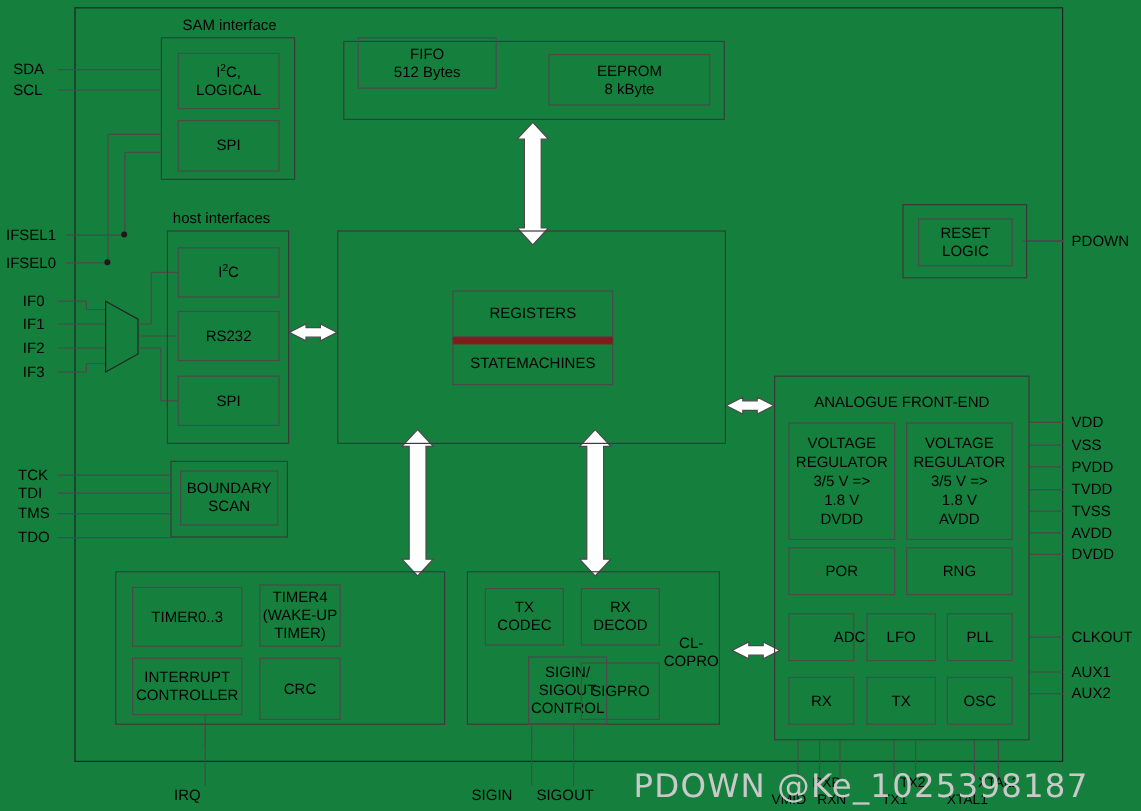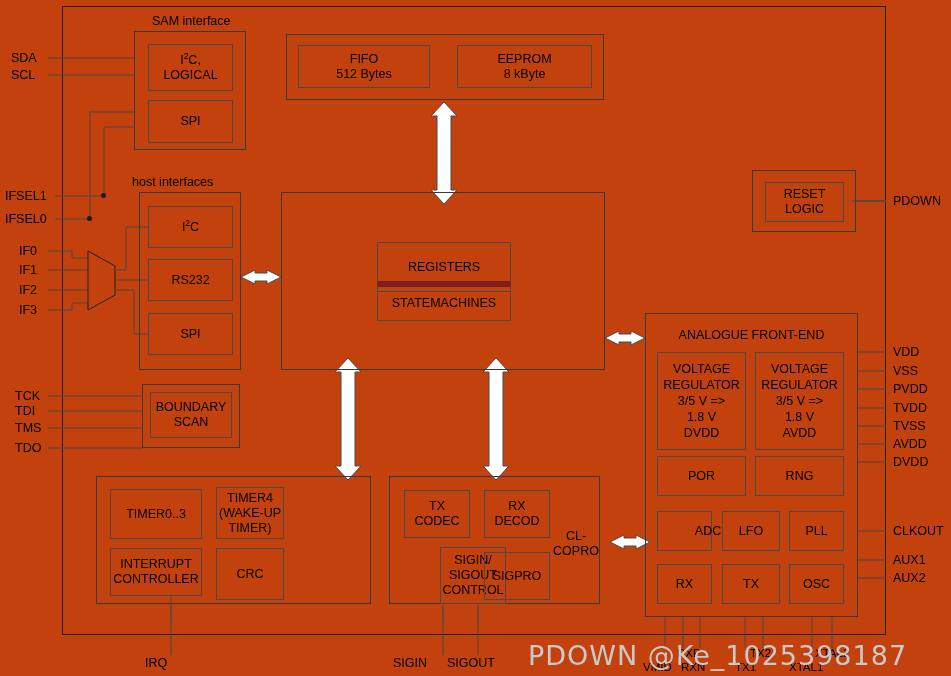--- a/index.html
+++ b/index.html
@@ -5,21 +5,21 @@
   html,body{margin:0;padding:0;background:#ffffff;}
   body{
     font-family:"Liberation Sans","DejaVu Sans",sans-serif;
     -webkit-font-smoothing:antialiased;
   }
   #stage{
     position:relative;
     width:951px;
     height:676px;
     overflow:hidden;
-    background:#c2410c;
+    background:#15803d;
   }
   
   .box{
     position:absolute;
     box-sizing:border-box;
     border:1px solid #3a3a3a;
     background:transparent;
   }
   .box.thin{border:1px solid #4a4a4a;}
   .lbl{
@@ -168,44 +168,44 @@
 
   <div class="grp-title" style="left:152px;top:14px;">SAM interface</div>
   <div class="box" style="left:134px;top:31px;width:112px;height:119px;"></div>
   <div class="ctr box thin" style="left:148px;top:44px;width:85px;height:47px;">
     <span>I<span class="sup">2</span>C,<br>LOGICAL</span>
   </div>
   <div class="ctr box thin" style="left:148px;top:100px;width:85px;height:43px;">
     <span>SPI</span>
   </div>
 
-  <div class="grp-title" style="left:132px;top:175px;">host interfaces</div>
+  <div class="grp-title" style="left:144px;top:175px;">host interfaces</div>
   <div class="box" style="left:139px;top:192px;width:102px;height:178px;"></div>
   <div class="ctr box thin" style="left:148px;top:206px;width:85px;height:42px;">
     <span>I<span class="sup">2</span>C</span>
   </div>
   <div class="ctr box thin" style="left:148px;top:259px;width:85px;height:42px;">
     <span>RS232</span>
   </div>
   <div class="ctr box thin" style="left:148px;top:313px;width:85px;height:42px;">
     <span>SPI</span>
   </div>
 
   <div class="box" style="left:286px;top:34px;width:318px;height:66px;"></div>
-  <div class="ctr box thin" style="left:298px;top:45px;width:132px;height:43px;">
+  <div class="ctr box thin" style="left:298px;top:31px;width:116px;height:43px;">
     <span>FIFO
 512 Bytes</span>
   </div>
   <div class="ctr box thin" style="left:457px;top:45px;width:135px;height:43px;">
     <span>EEPROM
 8 kByte</span>
   </div>
 
   <div class="box" style="left:281px;top:192px;width:324px;height:178px;"></div>
-  <div class="ctr box thin" style="left:377px;top:242px;width:134px;height:50px;">
+  <div class="ctr box thin" style="left:377px;top:242px;width:134px;height:39px;">
     <span>REGISTERS</span>
   </div>
   <div class="ctr box thin" style="left:377px;top:281px;width:134px;height:40px;border-top:6px solid #7f1d1d;">
     <span>STATEMACHINES</span>
   </div>
 
   <div class="box" style="left:142px;top:384px;width:98px;height:64px;"></div>
   <div class="ctr box thin" style="left:150px;top:392px;width:82px;height:46px;">
     <span>BOUNDARY
 SCAN</span>

